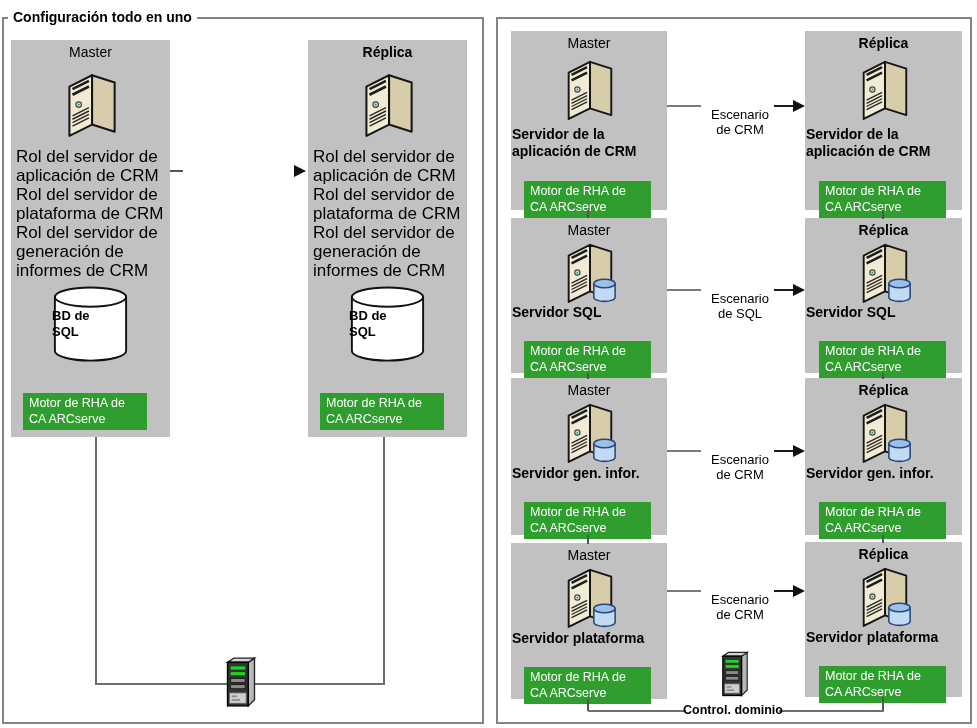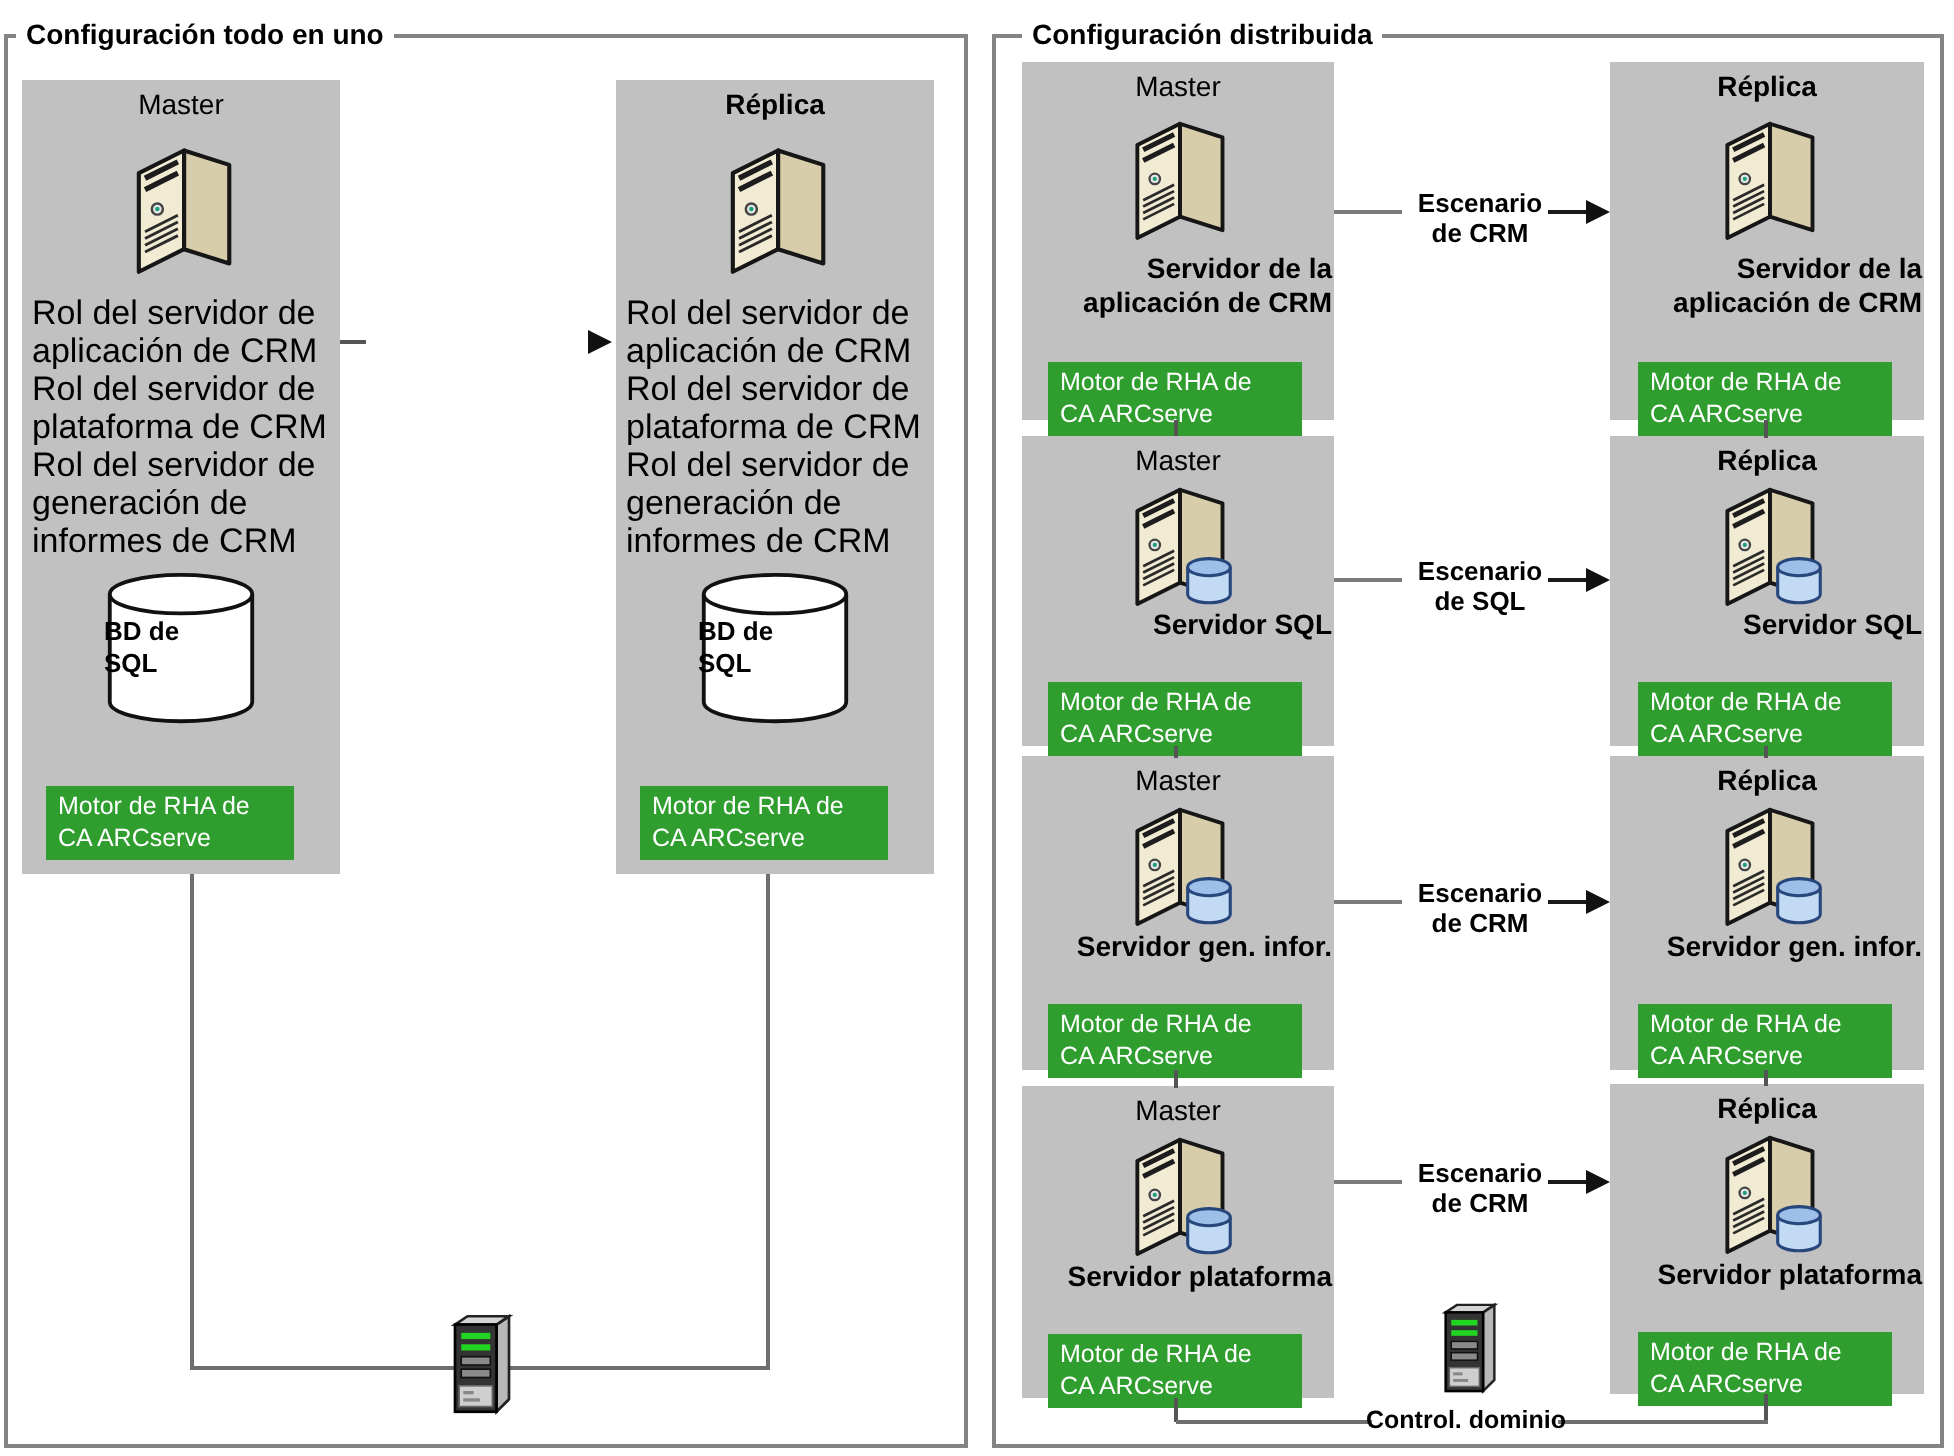--- a/index.html
+++ b/index.html
@@ -9,27 +9,27 @@
   .group-border{position:absolute;border:2px solid #848484;box-sizing:border-box;background:transparent;}
   .group-title{position:absolute;background:#ffffff;padding:0 5px;font-weight:bold;font-size:14px;white-space:nowrap;}
   .panel{position:absolute;background:#c1c1c1;}
   .line{position:absolute;background:#6e6e6e;}
   .tick{position:absolute;background:#555;}
   .stem{position:absolute;background:#1a1a1a;}
   .arrowhead{position:absolute;width:0;height:0;border-top:6px solid transparent;border-bottom:6px solid transparent;border-left:12px solid #111;}
   .p-label{position:absolute;top:4px;left:0;right:0;text-align:center;font-size:14px;}
   .p-label.bold{font-weight:bold;}
   .p-icon{position:absolute;left:50%;transform:translateX(-50%);}
-  .p-name{position:absolute;left:1px;right:1px;text-align:right;font-weight:bold;font-size:14px;line-height:17px;}
+  .p-name{position:absolute;left:1px;right:1px;text-align:left;font-weight:bold;font-size:14px;line-height:17px;}
   .p-roles{position:absolute;top:107px;left:5px;right:0;font-weight:normal;font-size:17px;line-height:19px;}
   .p-engine{position:absolute;background:#2f9e2f;color:#ffffff;font-size:12.5px;line-height:16px;
             padding:2px 0 3px 6px;text-align:left;margin-top:12px;}
   .p-db{position:absolute;top:244px;left:41px;width:77px;height:82px;}
   .p-db-text{position:absolute;top:24px;left:0;right:0;text-align:left;font-weight:bold;font-size:13px;line-height:16px;}
-  .scenario{position:absolute;left:700px;width:80px;text-align:center;font-weight:bold;font-size:13px;line-height:15px;}
+  .scenario{position:absolute;left:700px;width:80px;text-align:center;font-weight:normal;font-size:13px;line-height:15px;margin-top:13px;}
   .dc-label{position:absolute;text-align:center;font-weight:bold;font-size:12.5px;white-space:nowrap;}
 </style>
 </head>
 <body>
 
 <svg width="0" height="0" style="position:absolute" aria-hidden="true">
   <defs>
     <symbol id="sym-server" viewBox="0 0 62 72">
       <polygon points="32,9 54,16 54,64 32,57" fill="#d8cdaa" stroke="#161616" stroke-width="2" stroke-linejoin="round"></polygon>
       <polygon points="10,20 32,9 32,57 10,68" fill="#f2ebd3" stroke="#161616" stroke-width="2" stroke-linejoin="round"></polygon>
@@ -131,21 +131,20 @@
   <div class="arrowhead" style="left:294px;top:165px"></div>
 
   <div class="line" style="left:95px;top:437px;width:2px;height:248px"></div>
   <div class="line" style="left:383px;top:437px;width:2px;height:248px"></div>
   <div class="line" style="left:95px;top:683px;width:290px;height:2px"></div>
   <svg class="abs" style="left:224px;top:655px" width="34" height="54" viewBox="0 0 32 52">
       <use href="#sym-dc" xlink:href="#sym-dc"></use>
     </svg>
 
   <div class="group-border" style="left:496px;top:17px;width:476px;height:707px"></div>
-  <div class="group-title" style="left:511px;top:9px">Configuración distribuida</div>
 
   <div class="panel" style="left:511px;top:31px;width:156px;height:179px">
     <div class="p-label">Master</div>
     <svg class="p-icon" style="top:22px" width="60" height="70" viewBox="0 0 62 72">
         <use href="#sym-server" xlink:href="#sym-server"></use>
       </svg>
     <div class="p-name" style="top:95px">
       <span>Servidor de la</span><br><span>aplicación de CRM</span>
     </div>
     <div class="p-engine" style="left:13px;top:138px;width:121px">

